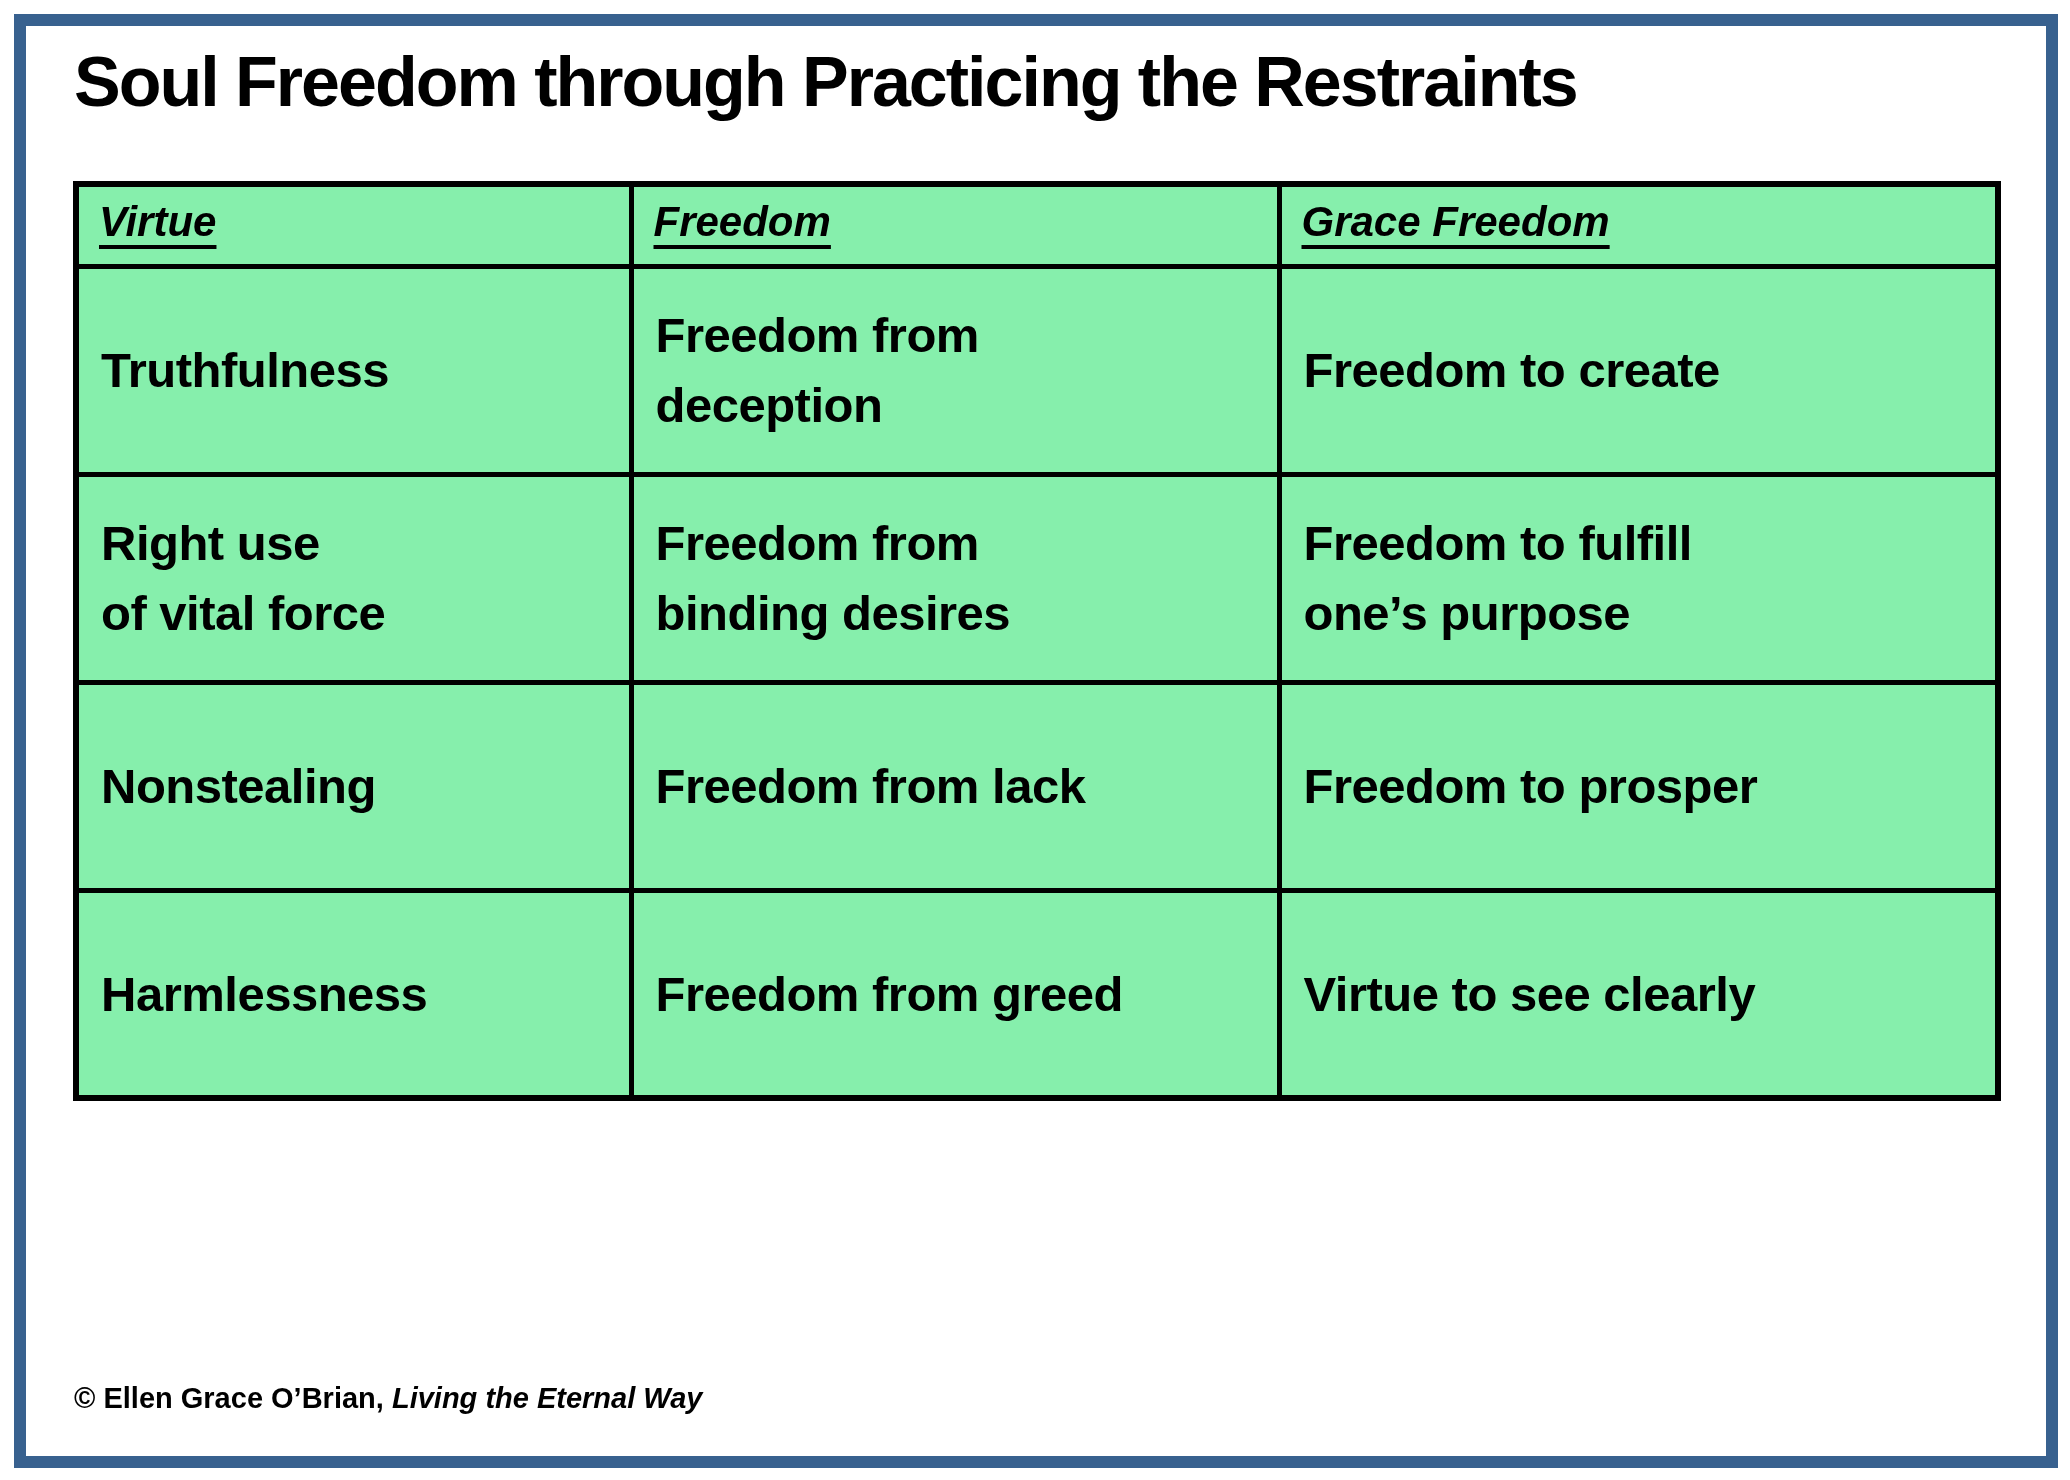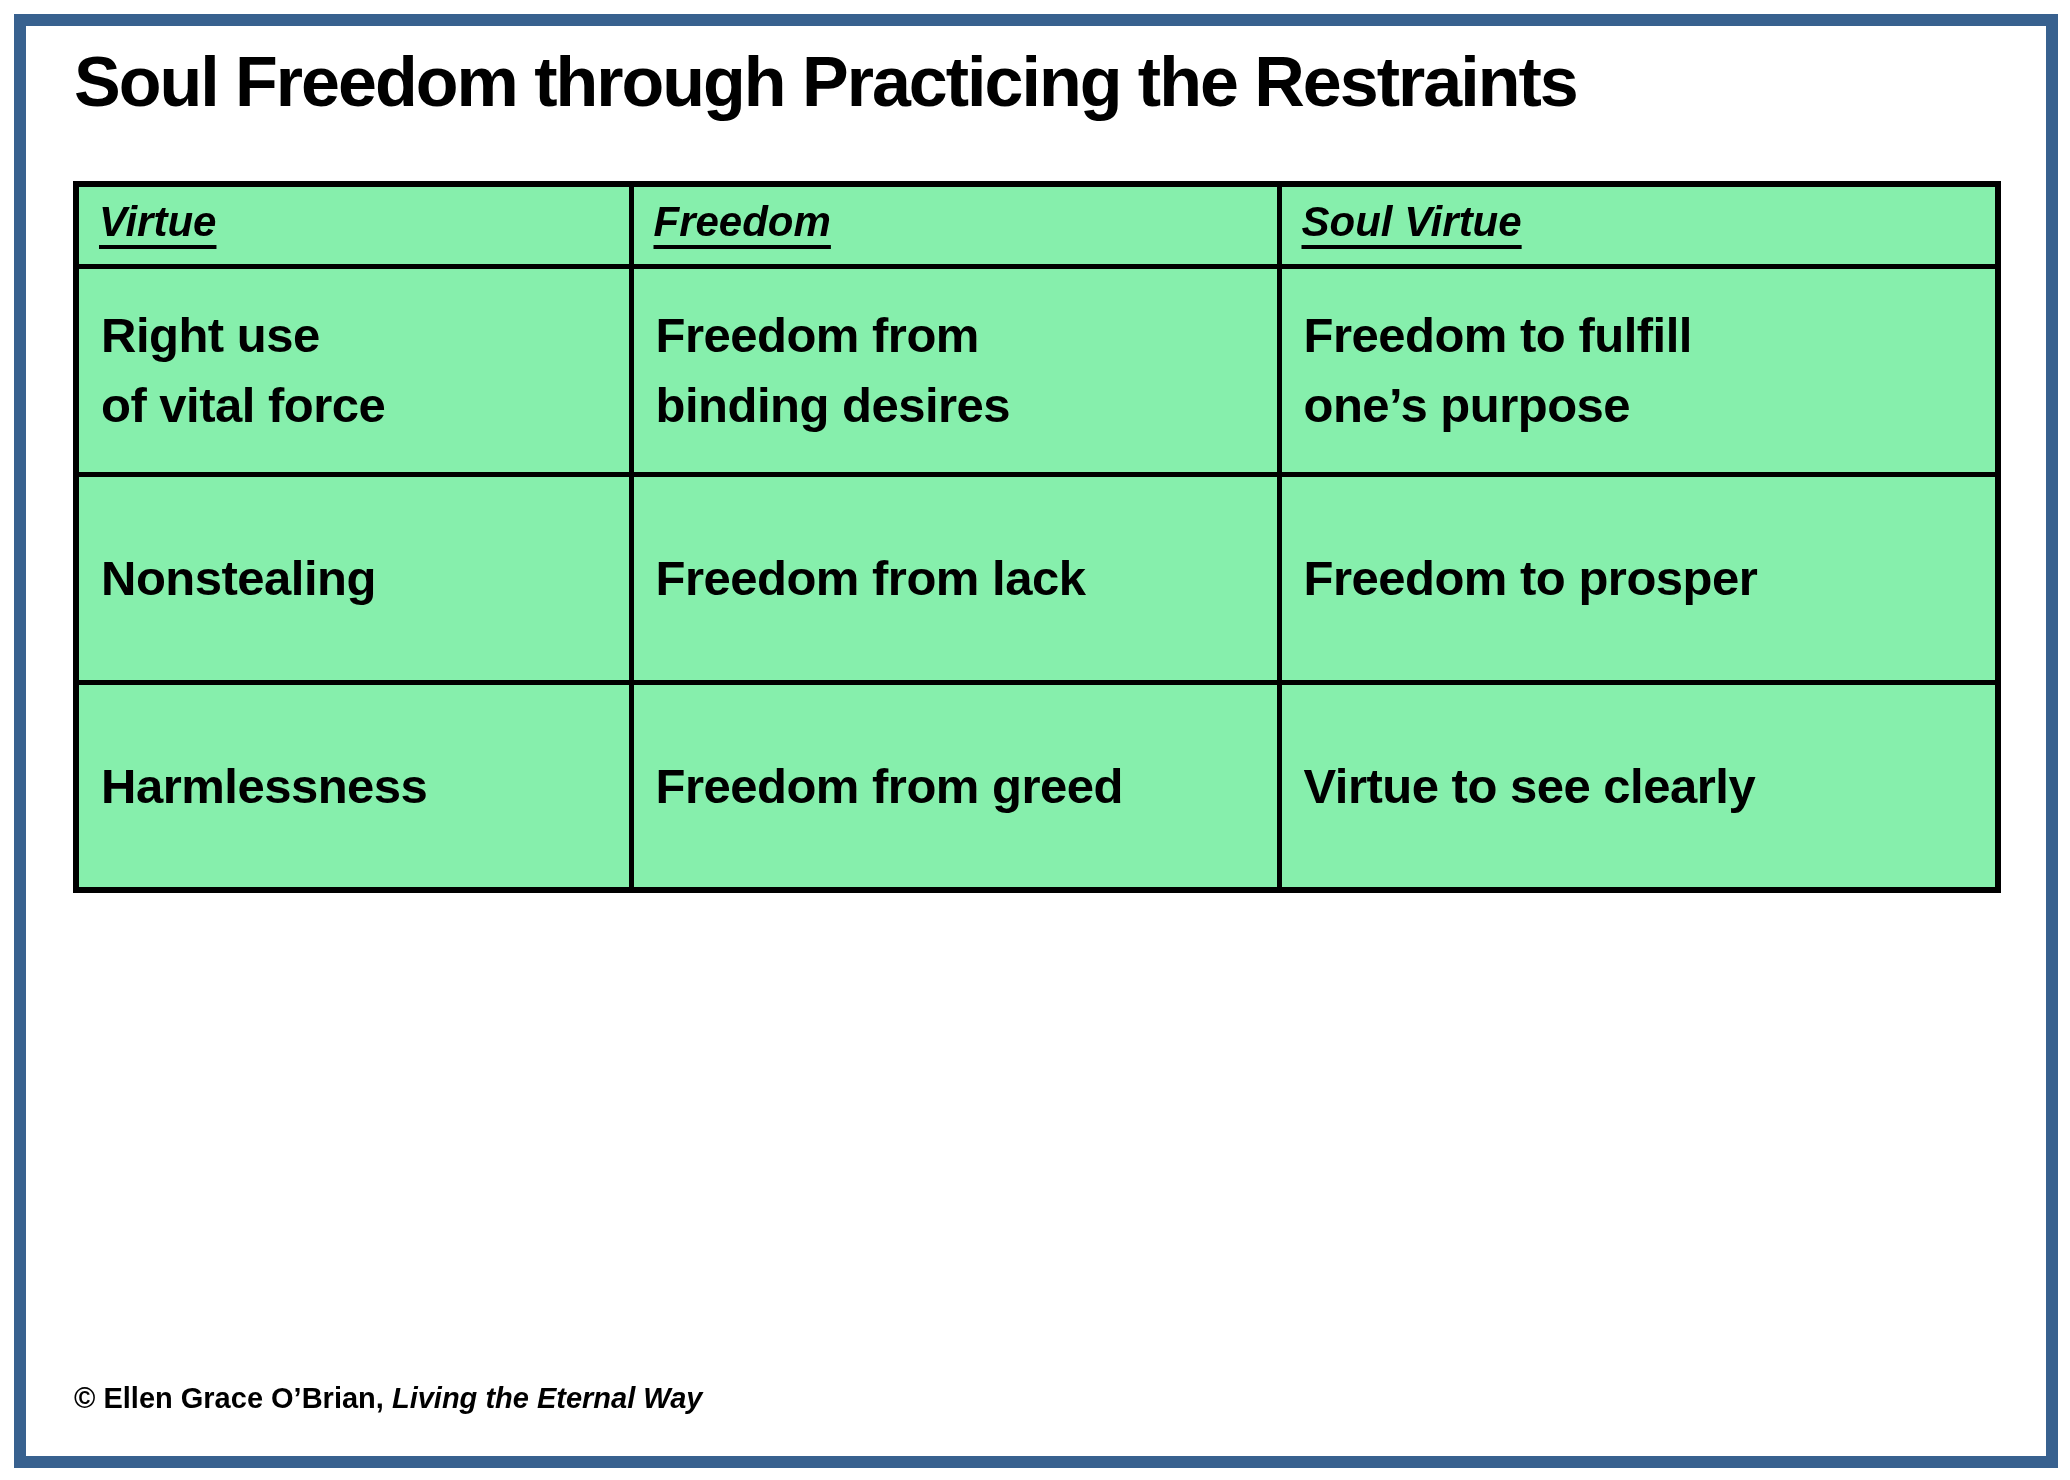--- a/index.html
+++ b/index.html
@@ -92,24 +92,30 @@
   <table class="vtable">
     <colgroup>
       <col style="width:555px">
       <col style="width:648px">
       <col style="width:719px">
     </colgroup>
     <thead>
       <tr>
         <th><span class="hdr-underline">Virtue</span></th>
         <th><span class="hdr-underline">Freedom</span></th>
-        <th><span class="hdr-underline">Soul Virtue</span></th>
+        <th><span class="hdr-underline">Grace Freedom</span></th>
       </tr>
     </thead>
     <tbody>
+      <tr>
+        <td>Truthfulness</td>
+        <td>Freedom from
+deception</td>
+        <td>Freedom to create</td>
+      </tr>
       <tr>
         <td>Right use
 of vital force</td>
         <td>Freedom from
 binding desires</td>
         <td>Freedom to fulfill
 one’s purpose</td>
       </tr>
       <tr>
         <td>Nonstealing</td>

